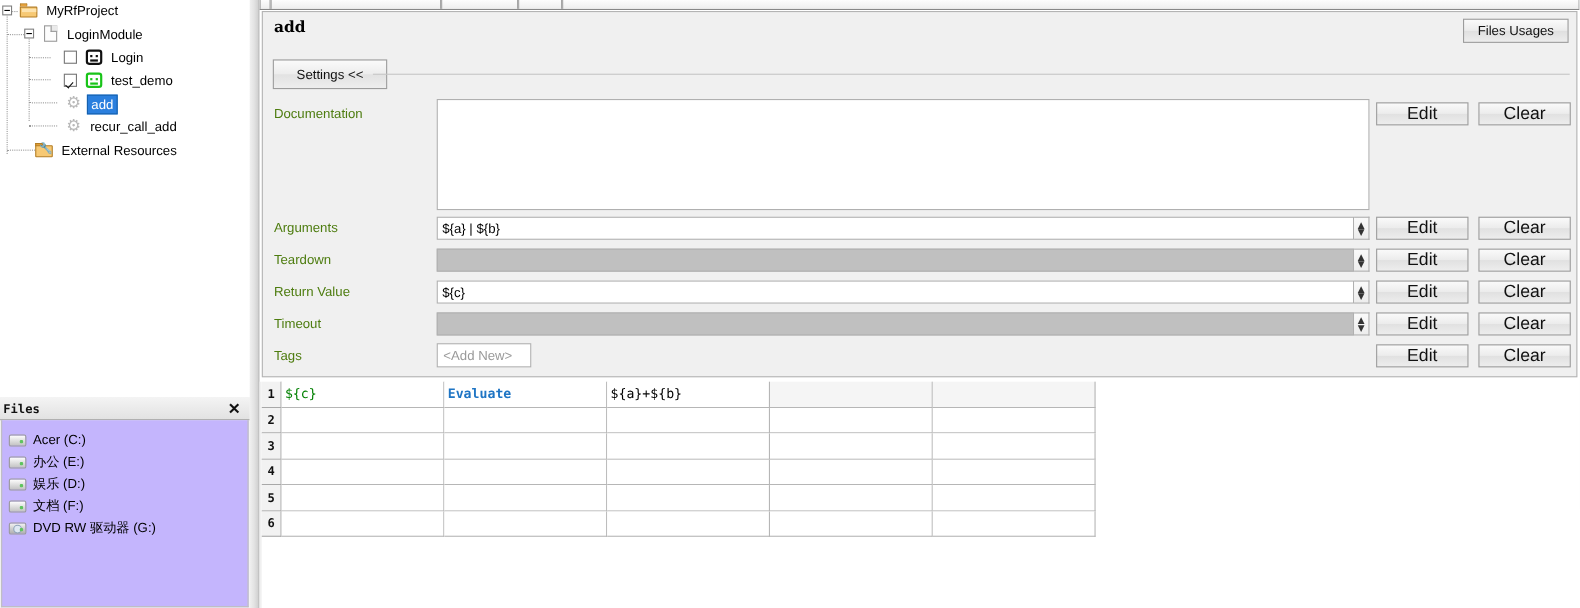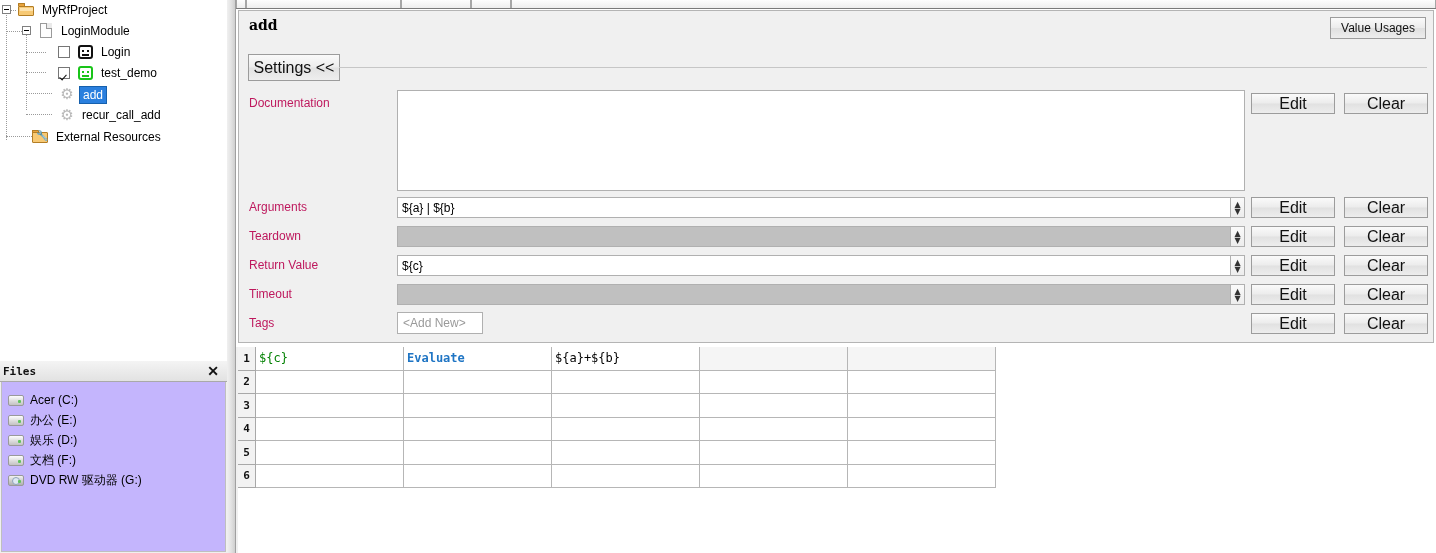--- a/index.html
+++ b/index.html
@@ -281,37 +281,37 @@
     position:absolute; right:7px; top:6px;
     width:96px; height:22px;
     background: linear-gradient(to bottom,#fafafa 0%,#ececec 48%,#e0e0e0 52%,#ededed 100%);
     border:1px solid #9c9c9c;
     font-size:12px; color:#111;
     display:flex; align-items:center; justify-content:center;
     cursor:pointer;
   }
   #settings-btn {
     position:absolute; left:9px; top:43px;
-    width:92px; height:27px;
+    width:104px; height:27px;
     background: linear-gradient(to bottom,#fafafa 0%,#ededed 48%,#e2e2e2 52%,#eeeeee 100%);
     border:1px solid #9c9c9c;
-    font-size:16px; color:#111;
+    font-size:12px; color:#111;
     display:flex; align-items:center; justify-content:center;
     cursor:pointer;
   }
   #settings-rule {
     position:absolute; left:100px; top:56px;
     width:1088px; height:0;
     border-top:1px solid #c6c6c6;
   }
 
   
   .flabel {
     position:absolute;
-    font-size:12px; color:#be185d;
+    font-size:12px; color:#4d7c0f;
   }
   .finput {
     position:absolute;
     background:#ffffff;
     border:1px solid #b0b0b0;
     font-size:12px; color:#000;
     padding: 0 0 0 4px;
     display:flex; align-items:center;
     white-space:nowrap; overflow:hidden;
   }
@@ -508,21 +508,21 @@
       <div class="tabsliver" style="left:10px;  width:155px;"></div>
       <div class="tabsliver" style="left:165px; width:70px;"></div>
       <div class="tabsliver" style="left:235px; width:40px;"></div>
       <div class="tabsliver" style="left:275px; width:925px;"></div>
     </div>
 
     <div id="editor">
 
       <div id="kw-title">add</div>
 
-      <div id="find-usages">Value Usages</div>
+      <div id="find-usages">Files Usages</div>
 
       <div id="settings-btn">Settings &lt;&lt;</div>
       <div id="settings-rule"></div>
 
       <div class="flabel" style="left:10px; top:85px;">Documentation</div>
       <div class="doc-area" style="left:158px; top:79px; width:848px; height:101px;"></div>
       <div class="sbtn" style="left:1012px; top:82px;">Edit</div>
       <div class="sbtn" style="left:1105px; top:82px;">Clear</div>
 
       <div class="flabel" style="left:10px; top:189px;">Arguments</div>

